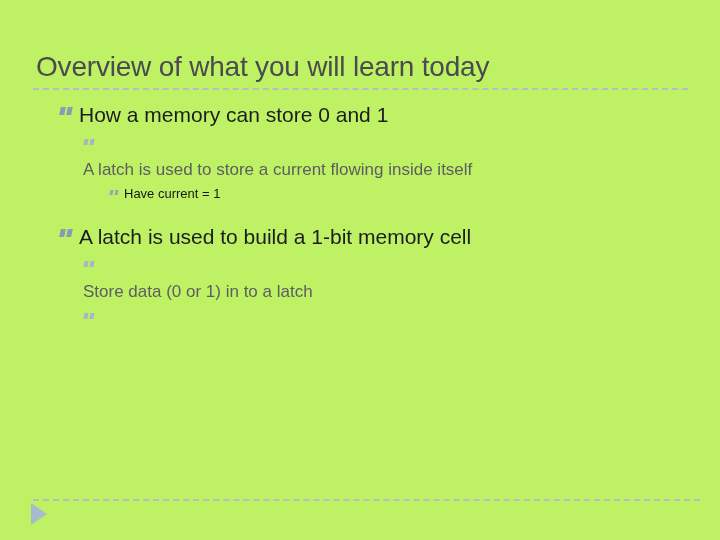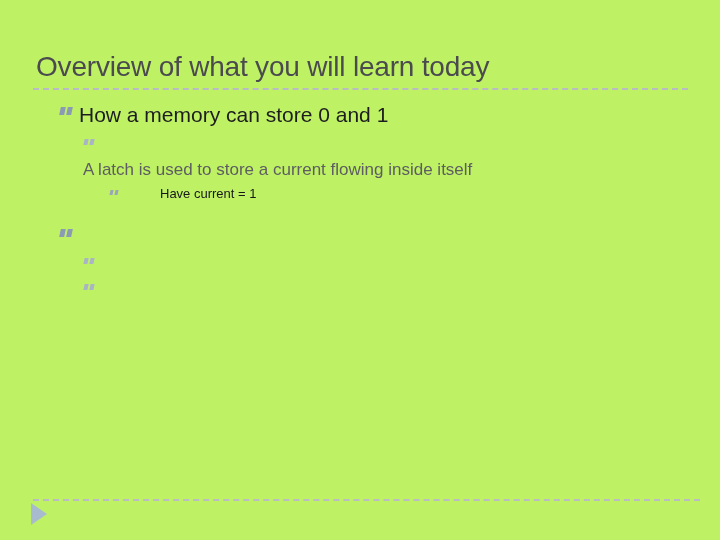--- a/index.html
+++ b/index.html
@@ -149,21 +149,20 @@
     background: #9aa5b8;
   }
   .lvl3 .marker i:nth-child(1) { left: 1px; }
   .lvl3 .marker i:nth-child(2) { left: 6px; }
   .lvl3 .text {
     font-size: 13px;
     line-height: 20px;
     color: #17171a;
     font-weight: 400;
     white-space: nowrap;
-    margin-left: 36px;
   }
 
   .group-gap { height: 17px; }
 
   
   .nav-triangle {
     position: absolute;
     left: 31px;
     top: 503px;
     width: 0;
@@ -209,27 +208,29 @@
     </div>
 
 
     <div class="group-gap"></div>
 
     <div class="bullet-row lvl1">
       <span class="marker">
           <i></i>
           <i></i>
         </span>
+      <span class="text">A latch is used to build a 1-bit memory cell</span>
     </div>
 
     <div class="bullet-row lvl2">
       <span class="marker">
           <i></i>
           <i></i>
         </span>
+      <span class="text">Store data (0 or 1) in to a latch</span>
     </div>
 
     <div class="bullet-row lvl2">
       <span class="marker">
           <i></i>
           <i></i>
         </span>
     </div>
 
   </div>

